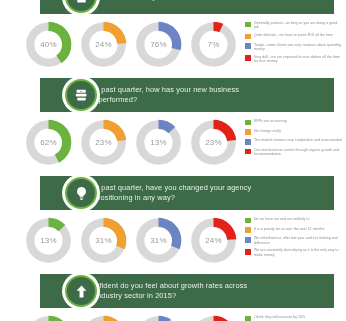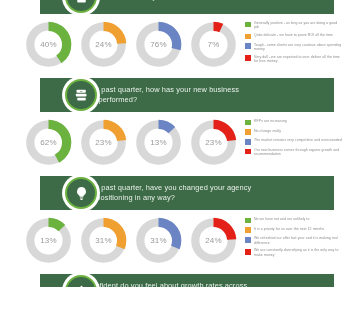--- a/index.html
+++ b/index.html
@@ -2,21 +2,21 @@
 <html><head>
 <meta charset="utf-8">
 <style>
   html,body{margin:0;padding:0;}
   body{
     width:346px;height:321px;overflow:hidden;
     background:#ffffff;
     font-family:"Liberation Sans", sans-serif;
     -webkit-font-smoothing:antialiased;
   }
-  .page{position:relative;width:346px;height:287px;overflow:hidden;}
+  .page{position:relative;width:346px;height:321px;overflow:hidden;}
 
   
   .section{position:relative;width:346px;}
 
   
   .hdr-wrap{position:relative;height:34px;margin:0 12px 0 40px;}
   .hdr-bar{
     position:absolute;left:0;top:0;right:0;height:34px;
     background:#3d6b47;
     display:flex;align-items:center;

